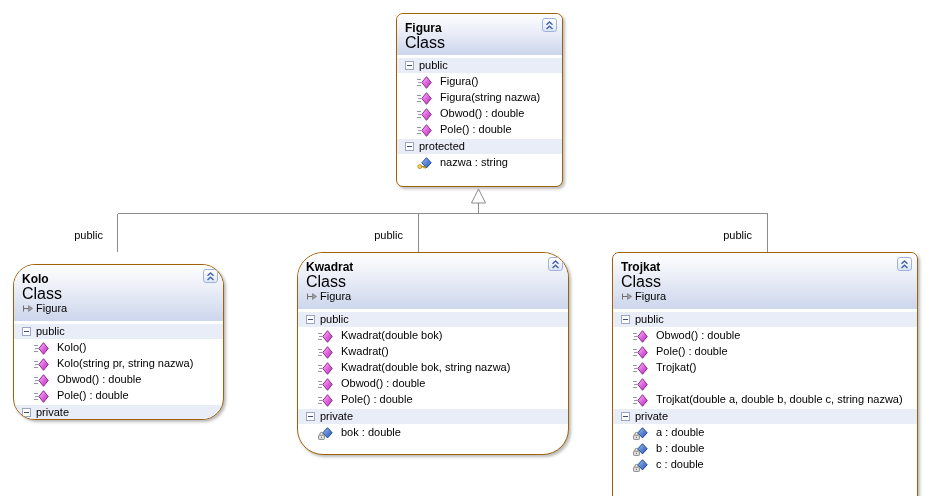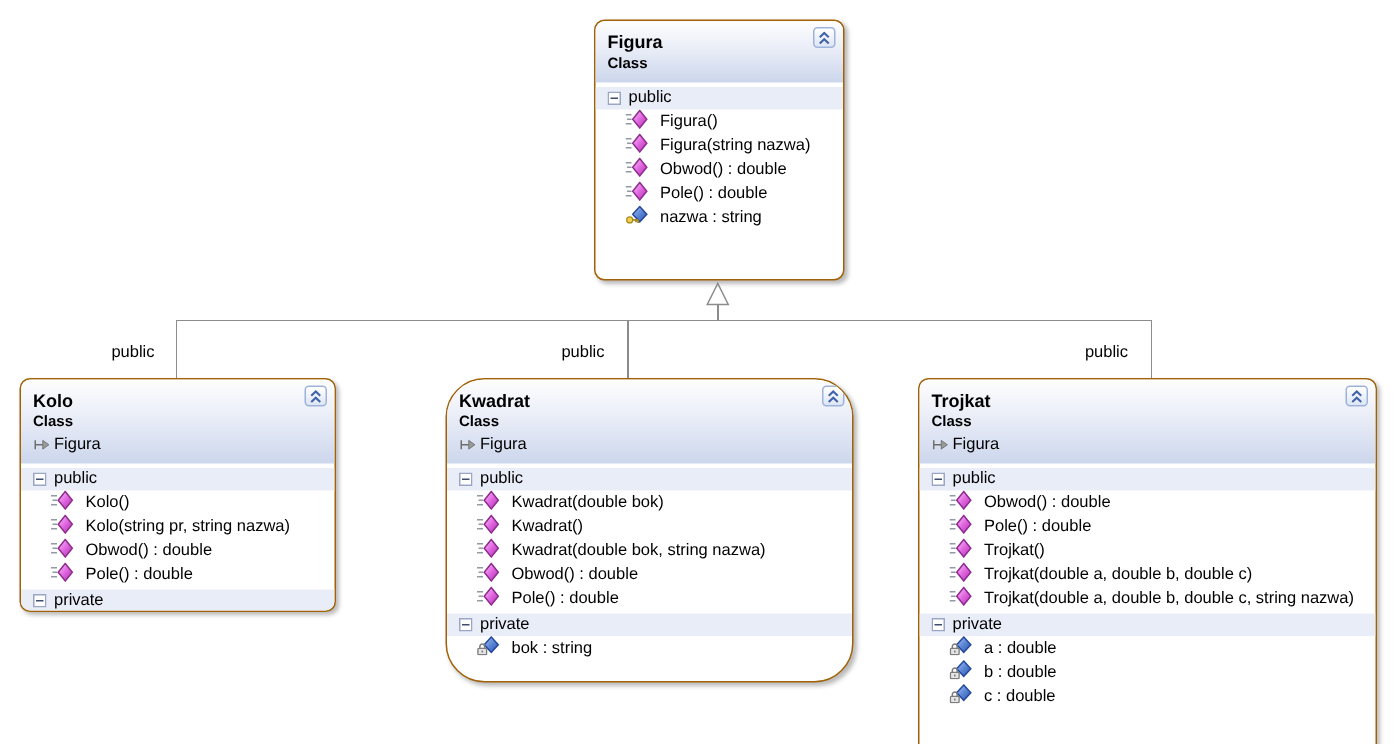--- a/index.html
+++ b/index.html
@@ -15,31 +15,31 @@
   }
   .cl-1 { left:47px; } .cl-2 { left:347px; } .cl-3 { left:696px; }
 
   .class-box {
     position:absolute; z-index:2; background:#ffffff;
     border:1px solid #a16207; border-radius:7px;
     box-shadow:2px 2px 3px rgba(130,130,130,0.55);
     box-sizing:border-box; overflow:hidden;
   }
   .box-figura  { left:396px; top:13px;  width:167px; height:174px; }
-  .box-kolo    { left:13px;  top:252px; width:211px; height:156px; }
+  .box-kolo    { left:13px;  top:264px; width:211px; height:156px;border-radius:22px; }
   .box-kwadrat { left:297px; top:252px; width:272px; height:203px;border-radius:26px; }
   .box-trojkat { left:612px; top:252px; width:306px; height:292px; }
 
   .box-header {
     position:relative; padding:6px 8px 5px 8px;
     background:linear-gradient(180deg,#fefefe 0%,#eceff8 40%,#ccd6ec 100%);
     border-radius:6px 6px 0 0;
   }
   .box-title { font-size:12px; font-weight:bold; line-height:16px; }
-  .box-kind  { font-size:10px; line-height:14px;font-weight:bold; }
+  .box-kind  { font-size:16px; line-height:14px; }
   .box-base  { font-size:11px; line-height:15px; display:flex; align-items:center; gap:3px; }
   .base-arrow { display:inline-flex; align-items:center; }
 
   .collapse-btn {
     position:absolute; top:4px; right:5px; width:15px; height:14px;
     border:1px solid #9db3dc; border-radius:3px;
     background:linear-gradient(180deg,#ffffff,#dde6f5);
     display:flex; align-items:center; justify-content:center;
     padding:0; cursor:pointer; box-sizing:border-box;
   }
@@ -47,21 +47,21 @@
   .box-body { padding-top:3px; font-size:11px; }
   .section-header {
     display:flex; align-items:center; gap:5px;
     background:#e9edf8; height:15px; padding-left:8px; margin-top:2px;
     box-sizing:border-box;
   }
   .section-header:first-child { margin-top:0; }
   .section-label { font-size:11px; line-height:15px; }
   .expander { display:inline-flex; width:9px; height:9px; }
   .member-row {
-    display:flex; align-items:flex-start; gap:8px;
+    display:flex; align-items:flex-end; gap:8px;
     height:16px; padding-left:20px;
   }
   .micon { display:inline-flex; width:15px; height:13px; flex:0 0 auto; }
   .member-label { font-size:11px; line-height:16px; white-space:nowrap; }
 </style>
 </head>
 <body>
 
 <div class="canvas">
 
@@ -163,20 +163,29 @@
               <g stroke="#9099a4" stroke-width="1">
                 <line x1="0" y1="3.5" x2="4" y2="3.5"></line>
                 <line x1="1" y1="6.5" x2="4" y2="6.5"></line>
                 <line x1="0" y1="9.5" x2="4" y2="9.5"></line>
               </g>
               <polygon points="9.5,0.7 14.2,6.5 9.5,12.3 4.8,6.5" fill="url(#gm)" stroke="#8e2b8e" stroke-width="1"></polygon>
             </svg>
           </span>
           <span class="member-label">Pole() : double</span>
         </div>
+        <div class="section-header">
+          <span class="expander">
+            <svg width="9" height="9" viewBox="0 0 9 9">
+              <rect x="0.5" y="0.5" width="8" height="8" fill="#ffffff" stroke="#9aa6c4"></rect>
+              <line x1="2" y1="4.5" x2="7" y2="4.5" stroke="#3f4c72" stroke-width="1"></line>
+            </svg>
+          </span>
+          <span class="section-label">protected</span>
+        </div>
         <div class="member-row">
           <span class="micon">
             <svg width="15" height="13" viewBox="0 0 15 13">
               <polygon points="9.5,0.7 14.2,5.8 9.5,10.9 4.8,5.8" fill="url(#gb)" stroke="#24499c" stroke-width="1"></polygon>
               <g>
                 <circle cx="2.8" cy="9.6" r="2" fill="#f2d24b" stroke="#a8881c" stroke-width="0.8"></circle>
                 <line x1="4.6" y1="9.6" x2="8.6" y2="9.6" stroke="#a8881c" stroke-width="1.2"></line>
                 <line x1="7" y1="9.6" x2="7" y2="11.2" stroke="#a8881c" stroke-width="1.2"></line>
                 <line x1="8.4" y1="9.6" x2="8.4" y2="11.6" stroke="#a8881c" stroke-width="1.2"></line>
               </g>
@@ -412,21 +421,21 @@
           <span class="micon">
             <svg width="15" height="13" viewBox="0 0 15 13">
               <polygon points="9.5,0.7 14.2,5.8 9.5,10.9 4.8,5.8" fill="url(#gb)" stroke="#24499c" stroke-width="1"></polygon>
               <g>
                 <path d="M1.9,8.2 v-1.2 a1.6,1.6 0 0 1 3.2,0 v1.2" fill="none" stroke="#7d7d7d" stroke-width="1"></path>
                 <rect x="0.6" y="8.2" width="5.8" height="4.2" rx="0.6" fill="#e4e4e4" stroke="#7d7d7d" stroke-width="0.9"></rect>
                 <line x1="3.5" y1="9.6" x2="3.5" y2="11" stroke="#7d7d7d" stroke-width="1"></line>
               </g>
             </svg>
           </span>
-          <span class="member-label">bok : string</span>
+          <span class="member-label">bok : double</span>
         </div>
       </div>
   </div>
 
   <div class="class-box box-trojkat">
     <div class="box-header">
       <div class="box-title">Trojkat</div>
       <div class="box-kind">Class</div>
       <div class="box-base">
         <span class="base-arrow">
@@ -502,21 +511,20 @@
           <span class="micon">
             <svg width="15" height="13" viewBox="0 0 15 13">
               <g stroke="#9099a4" stroke-width="1">
                 <line x1="0" y1="3.5" x2="4" y2="3.5"></line>
                 <line x1="1" y1="6.5" x2="4" y2="6.5"></line>
                 <line x1="0" y1="9.5" x2="4" y2="9.5"></line>
               </g>
               <polygon points="9.5,0.7 14.2,6.5 9.5,12.3 4.8,6.5" fill="url(#gm)" stroke="#8e2b8e" stroke-width="1"></polygon>
             </svg>
           </span>
-          <span class="member-label">Trojkat(double a, double b, double c)</span>
         </div>
         <div class="member-row">
           <span class="micon">
             <svg width="15" height="13" viewBox="0 0 15 13">
               <g stroke="#9099a4" stroke-width="1">
                 <line x1="0" y1="3.5" x2="4" y2="3.5"></line>
                 <line x1="1" y1="6.5" x2="4" y2="6.5"></line>
                 <line x1="0" y1="9.5" x2="4" y2="9.5"></line>
               </g>
               <polygon points="9.5,0.7 14.2,6.5 9.5,12.3 4.8,6.5" fill="url(#gm)" stroke="#8e2b8e" stroke-width="1"></polygon>

